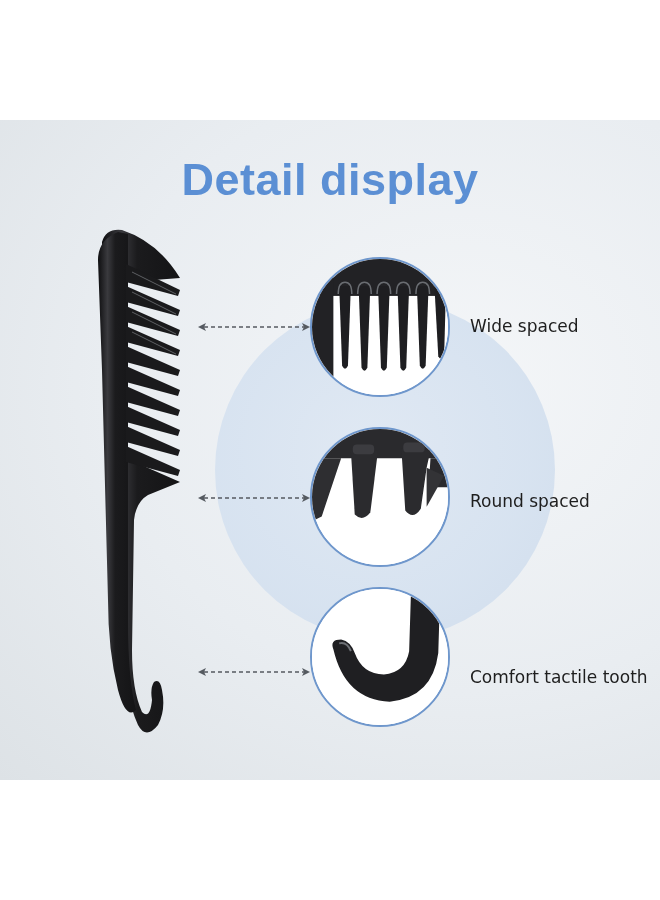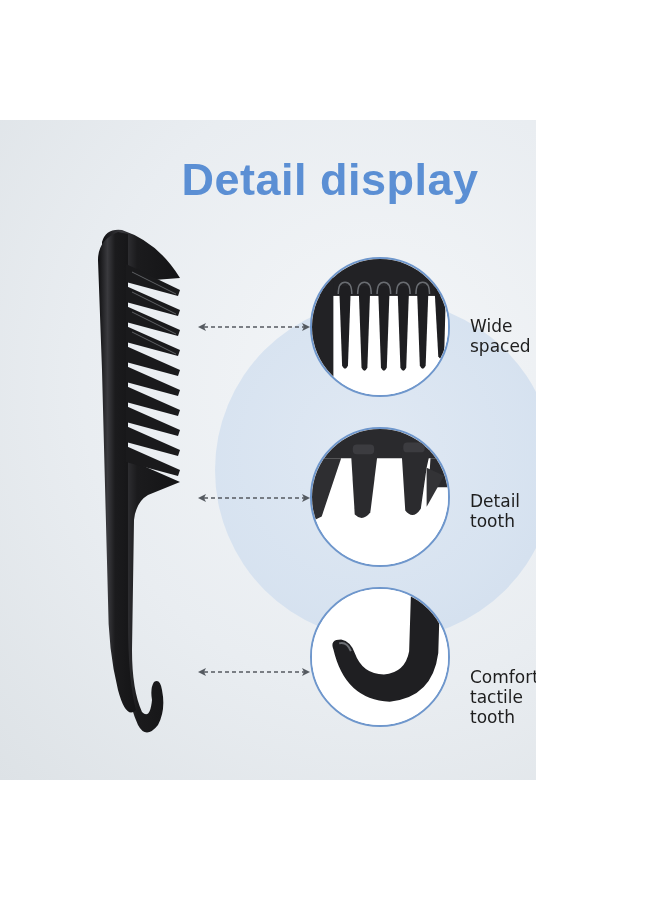--- a/index.html
+++ b/index.html
@@ -1,17 +1,17 @@
 <!DOCTYPE html>
 <html><head>
   <meta charset="utf-8">
   <style>
     html, body { margin:0; padding:0; }
     body { width:660px; height:900px; background:#ffffff; position:relative; overflow:hidden; font-family:"DejaVu Sans", sans-serif; }
-    .panel { position:absolute; left:0; top:120px; width:536px; height:660px;
+    .panel { position:absolute; left:0; top:120px; width:660px; height:660px;
       background: radial-gradient(ellipse at 70% 40%, #f4f6f8 0%, #e9edf1 55%, #dde2e6 100%); overflow:hidden; }
     .big-circle { position:absolute; left:215px; top:180px; width:340px; height:340px; border-radius:50%;
       background: radial-gradient(circle at 45% 45%, #dfe8f3 0%, #d6e2f0 60%, #cfdcec 100%); opacity:0.95; }
     .title { position:absolute; left:0; top:34px; width:660px; text-align:center; font-family:"Liberation Sans", sans-serif;
       font-weight:bold; font-size:45px; color:#5b8fd4; letter-spacing:0.5px; }
     .comb { position:absolute; left:88px; top:100px; width:110px; height:540px; }
     .inset { position:absolute; left:310px; width:140px; height:140px; border-radius:50%; border:2px solid #6f97cc;
       background:#ffffff; overflow:hidden; box-sizing:border-box; }
     .inset svg { width:100%; height:100%; display:block; }
     .arrow { position:absolute; left:198px; width:112px; height:14px; }
@@ -115,15 +115,15 @@
 
   <div class="inset" style="top:467px">
     <svg viewBox="0 0 140 140">
       <rect x="0" y="0" width="140" height="140" fill="#ffffff"></rect>
       <path d="M22 62 Q18 52 30 52 Q40 54 44 66 Q52 88 74 88 Q96 86 100 64 L102 0 L132 0 L130 66 Q124 112 80 116 Q34 114 22 62 Z" fill="#1f1f22"></path>
       <path d="M28 56 Q36 54 40 64" fill="none" stroke="#6e7176" stroke-width="2"></path>
     </svg>
   </div>
 
   <div class="label" style="top:196px">Wide spaced</div>
-  <div class="label" style="top:371px">Detail tooth</div>
+  <div class="label" style="top:371px">Round spaced</div>
   <div class="label" style="top:547px">Comfort tactile tooth</div>
 </div>
 
 </body></html>

